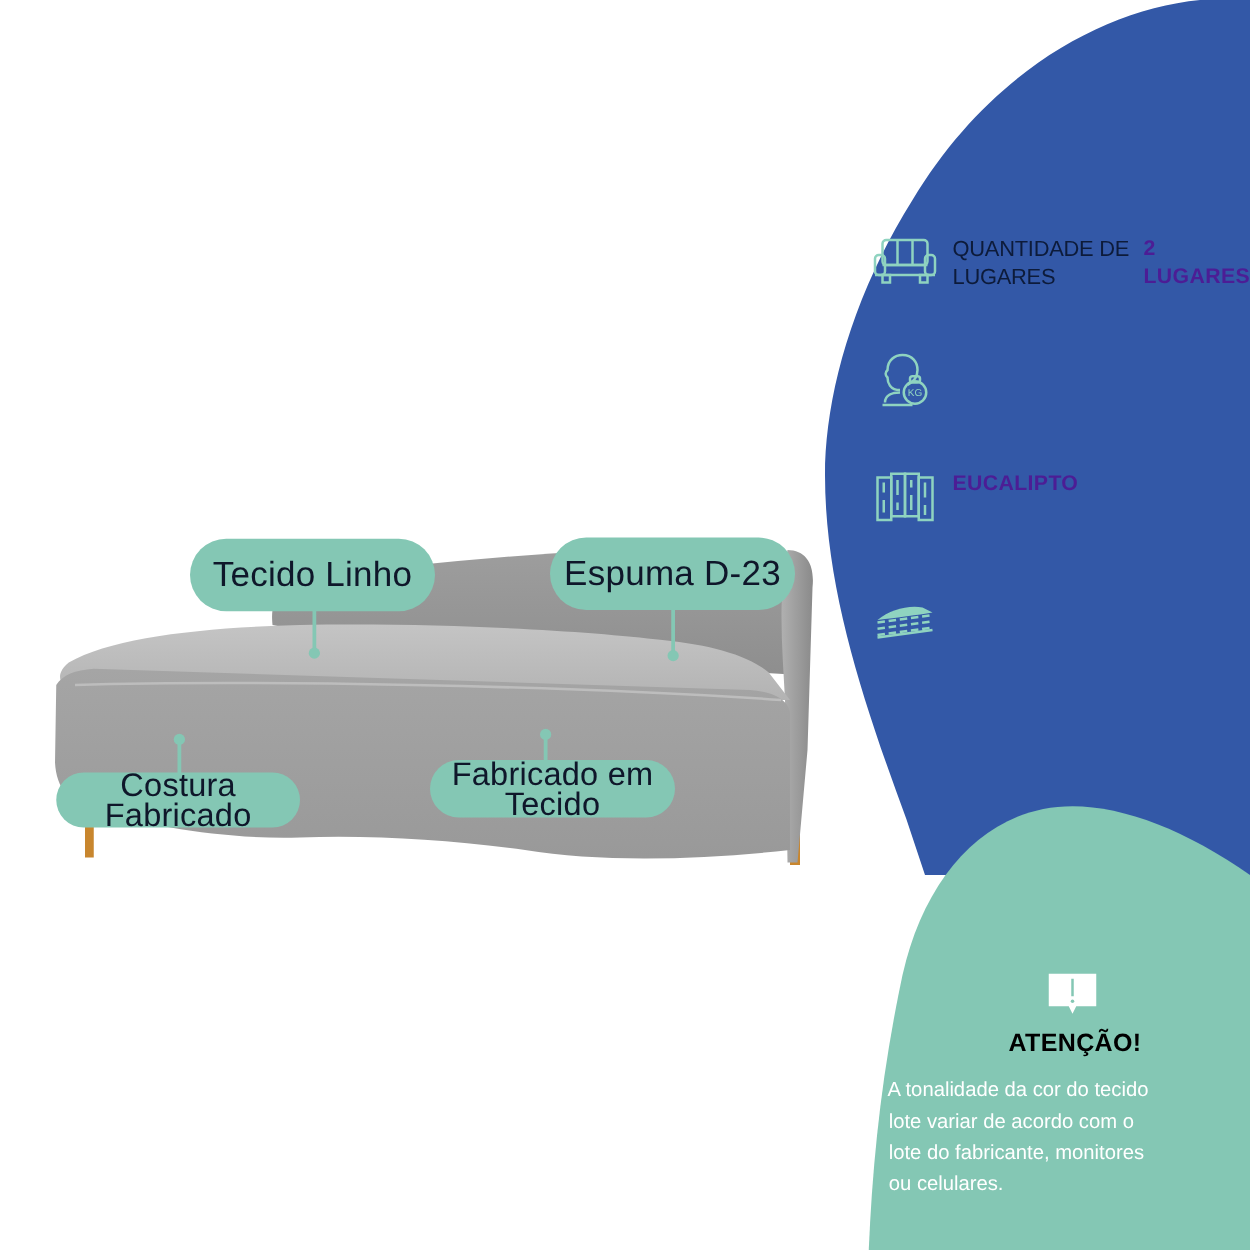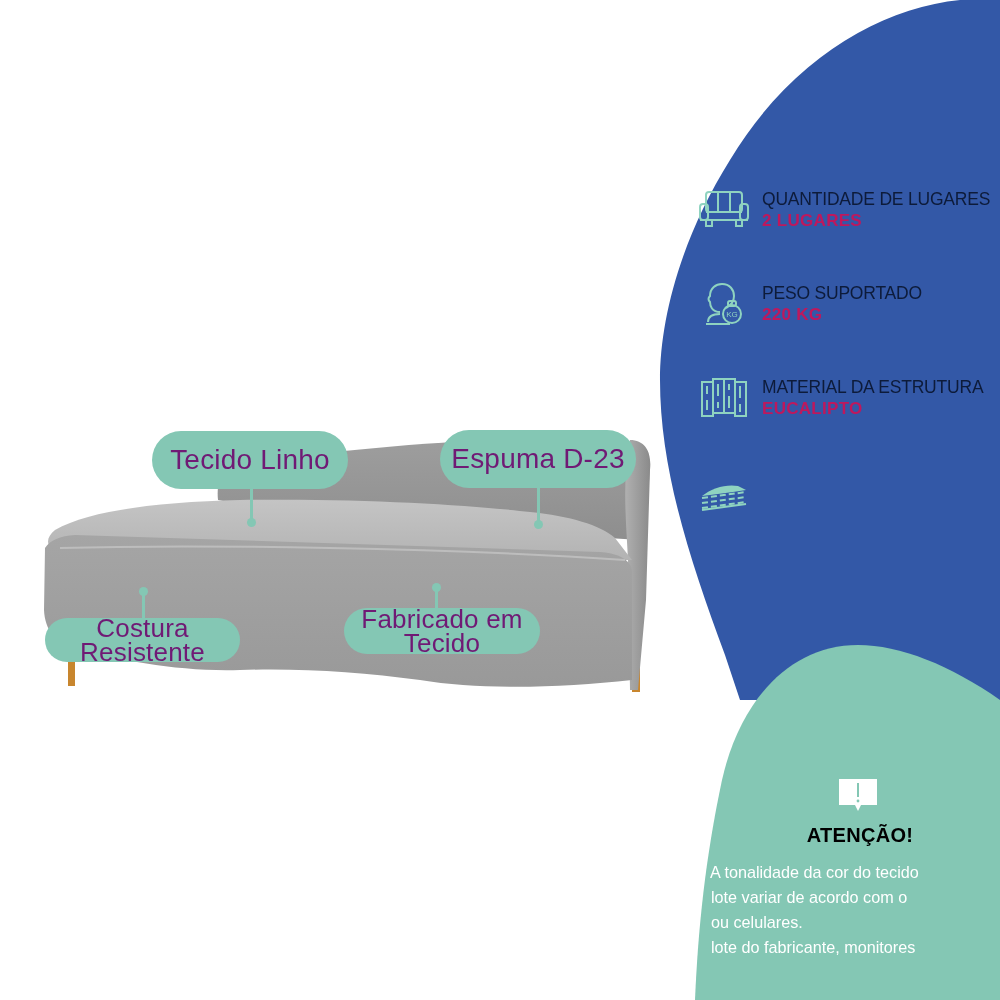--- a/index.html
+++ b/index.html
@@ -6,37 +6,37 @@
   html, body { width:1000px; height:1000px; background:#ffffff; overflow:hidden; }
   body { position:relative; font-family:"Liberation Sans", "DejaVu Sans", sans-serif; }
 
   .bg-shapes { position:absolute; left:0; top:0; width:1000px; height:1000px; z-index:0; }
 
   
   .sofa { position:absolute; left:0; top:0; width:1000px; height:1000px; z-index:1; }
 
   
   .callout {
-    position:absolute; background:#84c7b4; color:#701a75;
+    position:absolute; background:#84c7b4; color:#0f172a;
     border-radius:30px; text-align:center; z-index:3;
     display:flex; align-items:center; justify-content:center; flex-direction:column;
     letter-spacing:0.2px;
   }
   .callout span { display:block; }
   .callout.single { font-size:28px; height:58px; }
   .callout.double { font-size:26px; line-height:24px; }
   .pin-line { position:absolute; width:3px; background:#84c7b4; z-index:2; }
   .pin-dot { position:absolute; width:9px; height:9px; border-radius:50%; background:#84c7b4; z-index:2; }
 
   
   .spec { position:absolute; left:698px; display:flex; align-items:flex-start; z-index:3; }
   .spec .icon { width:52px; height:44px; margin-right:12px; flex:none; }
-  .spec .txt { display:flex; flex-direction:column; }
+  .spec .txt { display:flex; }
   .spec .title { color:#0d1b3a; font-size:17.5px; line-height:22px; letter-spacing:-0.2px; }
-  .spec .value { color:#be185d; font-size:17px; line-height:22px; font-weight:bold; letter-spacing:0.3px; }
+  .spec .value { color:#4c1d95; font-size:17px; line-height:22px; font-weight:bold; letter-spacing:0.3px; }
 
   
   .attn-icon { position:absolute; left:837px; top:777px; width:42px; height:36px; z-index:3; }
   .attn-title { position:absolute; left:760px; top:824px; width:200px; text-align:center;
     color:#000000; font-weight:bold; font-size:20px; letter-spacing:0.3px; z-index:3; }
   .attn-body { position:absolute; left:700px; top:860px; width:262px; color:#ffffff;
     font-size:16.2px; line-height:25px; z-index:3; }
   .attn-body .bullet { display:inline-block; width:10px; }
   .attn-body .line { display:block; white-space:nowrap; }
   .attn-body .indent { padding-left:11px; }
@@ -91,21 +91,21 @@
 <div class="pin-line" style="left:537px; top:485px; height:40px;"></div>
 <div class="pin-dot" style="left:534px; top:520px;"></div>
 <div class="callout single" style="left:440px; top:430px; width:196px;">
   <span>Espuma D-23</span>
 </div>
 
 <div class="pin-dot" style="left:139px; top:587px;"></div>
 <div class="pin-line" style="left:142px; top:592px; height:28px;"></div>
 <div class="callout double" style="left:45px; top:618px; width:195px; height:44px;">
   <span>Costura</span>
-  <span>Resistente</span>
+  <span>Fabricado</span>
 </div>
 
 <div class="pin-dot" style="left:432px; top:583px;"></div>
 <div class="pin-line" style="left:435px; top:588px; height:38px;"></div>
 <div class="callout double" style="left:344px; top:608px; width:196px; height:46px;">
   <span>Fabricado em</span>
   <span>Tecido</span>
 </div>
 
 <div class="spec" style="top:188px;">
@@ -128,36 +128,31 @@
 
 <div class="spec" style="top:282px;">
   <svg class="icon" viewBox="0 0 52 44" fill="none" stroke="#8fd3c0" stroke-width="2">
     <path d="M22,30 C14,30 12,24 12,20 C10,18 10,16 12,14 C12,6 18,2 24,2 C32,2 36,8 36,14 C36,20 32,24 28,26"></path>
     <path d="M10,40 C10,34 16,32 22,32"></path>
     <path d="M8,42 L32,42"></path>
     <circle cx="34" cy="32" r="9"></circle>
     <rect x="30" y="19" width="8" height="5" rx="2"></rect>
     <text x="34" y="35" font-size="8" fill="#8fd3c0" stroke="none" text-anchor="middle" font-family="Liberation Sans, sans-serif">KG</text>
   </svg>
-  <div class="txt">
-    <span class="title">PESO SUPORTADO</span>
-    <span class="value">220 KG</span>
-  </div>
 </div>
 
 <div class="spec" style="top:376px;">
   <svg class="icon" viewBox="0 0 52 44" fill="none" stroke="#8fd3c0" stroke-width="2">
     <rect x="4" y="6" width="11" height="34"></rect>
     <rect x="15" y="3" width="11" height="34"></rect>
     <rect x="26" y="3" width="11" height="34"></rect>
     <rect x="37" y="6" width="11" height="34"></rect>
     <path d="M9,10 L9,18 M9,24 L9,34 M20,8 L20,20 M20,26 L20,32 M31,8 L31,14 M31,20 L31,32 M42,10 L42,22 M42,28 L42,36"></path>
   </svg>
   <div class="txt">
-    <span class="title">MATERIAL DA ESTRUTURA</span>
     <span class="value">EUCALIPTO</span>
   </div>
 </div>
 
 <div class="spec" style="top:472px;">
   <svg class="icon" viewBox="0 0 52 44">
     <path d="M4,24 C14,16 28,12 40,14 L48,18 C36,20 20,22 4,24 Z" fill="#8fd3c0"></path>
     <path d="M4,26 L48,20 M4,31 L48,25 M4,36 L48,30" stroke="#8fd3c0" stroke-width="2" stroke-dasharray="6 3" fill="none"></path>
     <path d="M4,38 L48,32" stroke="#8fd3c0" stroke-width="2" fill="none"></path>
   </svg>
@@ -165,15 +160,15 @@
 
 <svg class="attn-icon" viewBox="0 0 42 36">
   <path d="M2,2 L40,2 L40,28 L24,28 L21,34 L18,28 L2,28 Z" fill="#ffffff"></path>
   <line x1="21" y1="6" x2="21" y2="20" stroke="#84c7b4" stroke-width="2"></line>
   <circle cx="21" cy="24" r="1.4" fill="#84c7b4"></circle>
 </svg>
 <div class="attn-title">ATENÇÃO!</div>
 <div class="attn-body">
   <span class="line"><span class="bullet">•</span><span>A tonalidade da cor do tecido</span></span>
   <span class="line indent">lote variar de acordo com o</span>
+  <span class="line indent">lote do fabricante, monitores</span>
   <span class="line indent">ou celulares.</span>
-  <span class="line indent">lote do fabricante, monitores</span>
 </div>
 
 </body></html>

